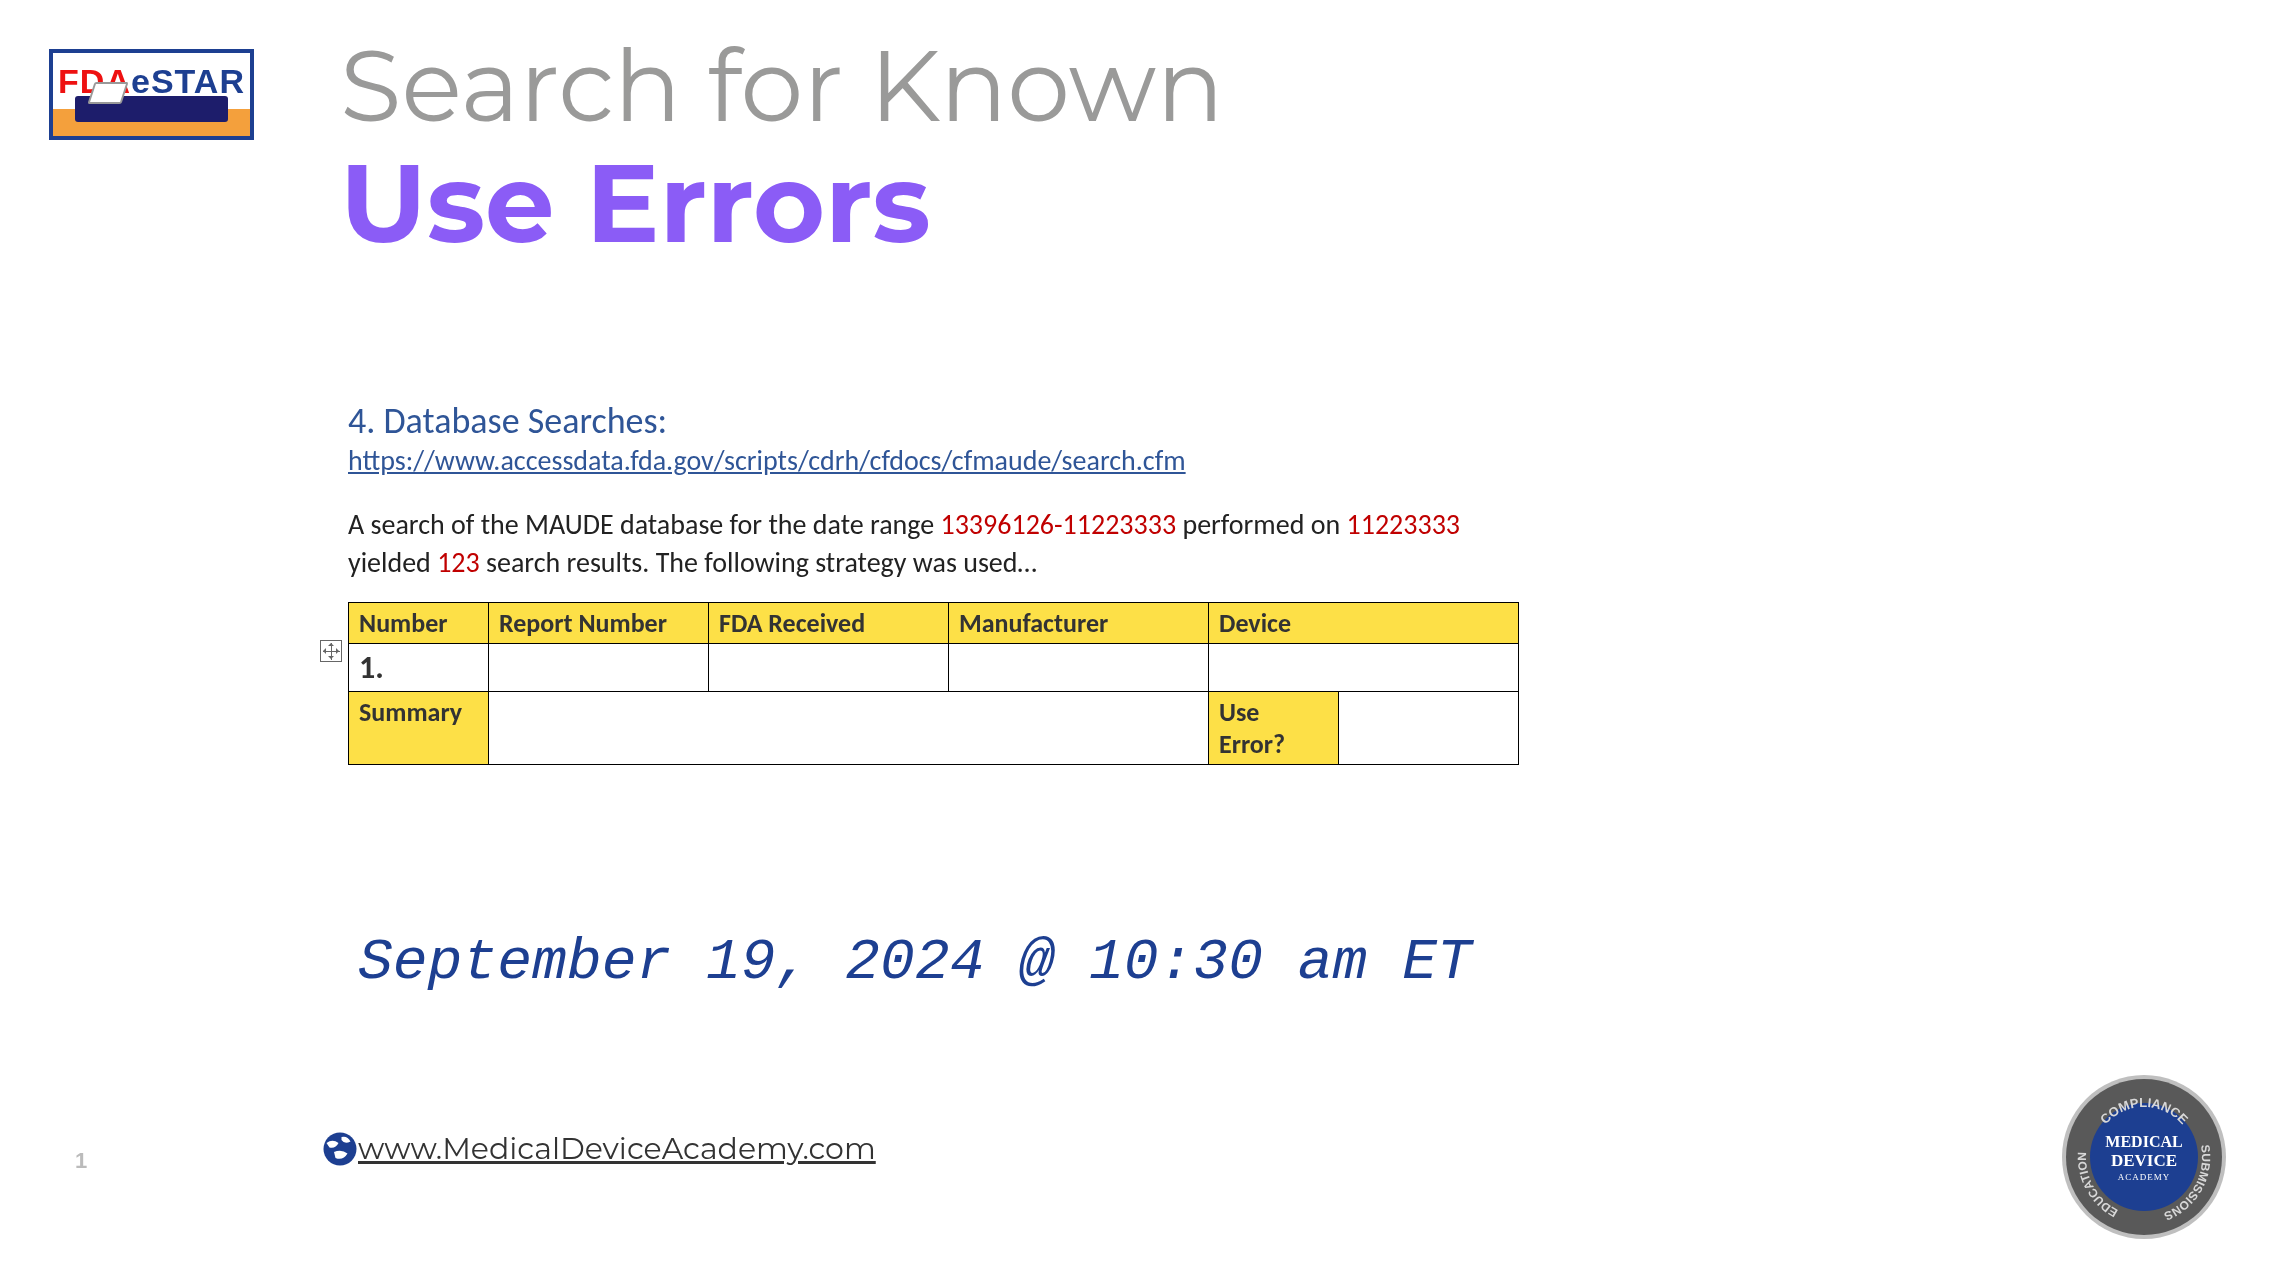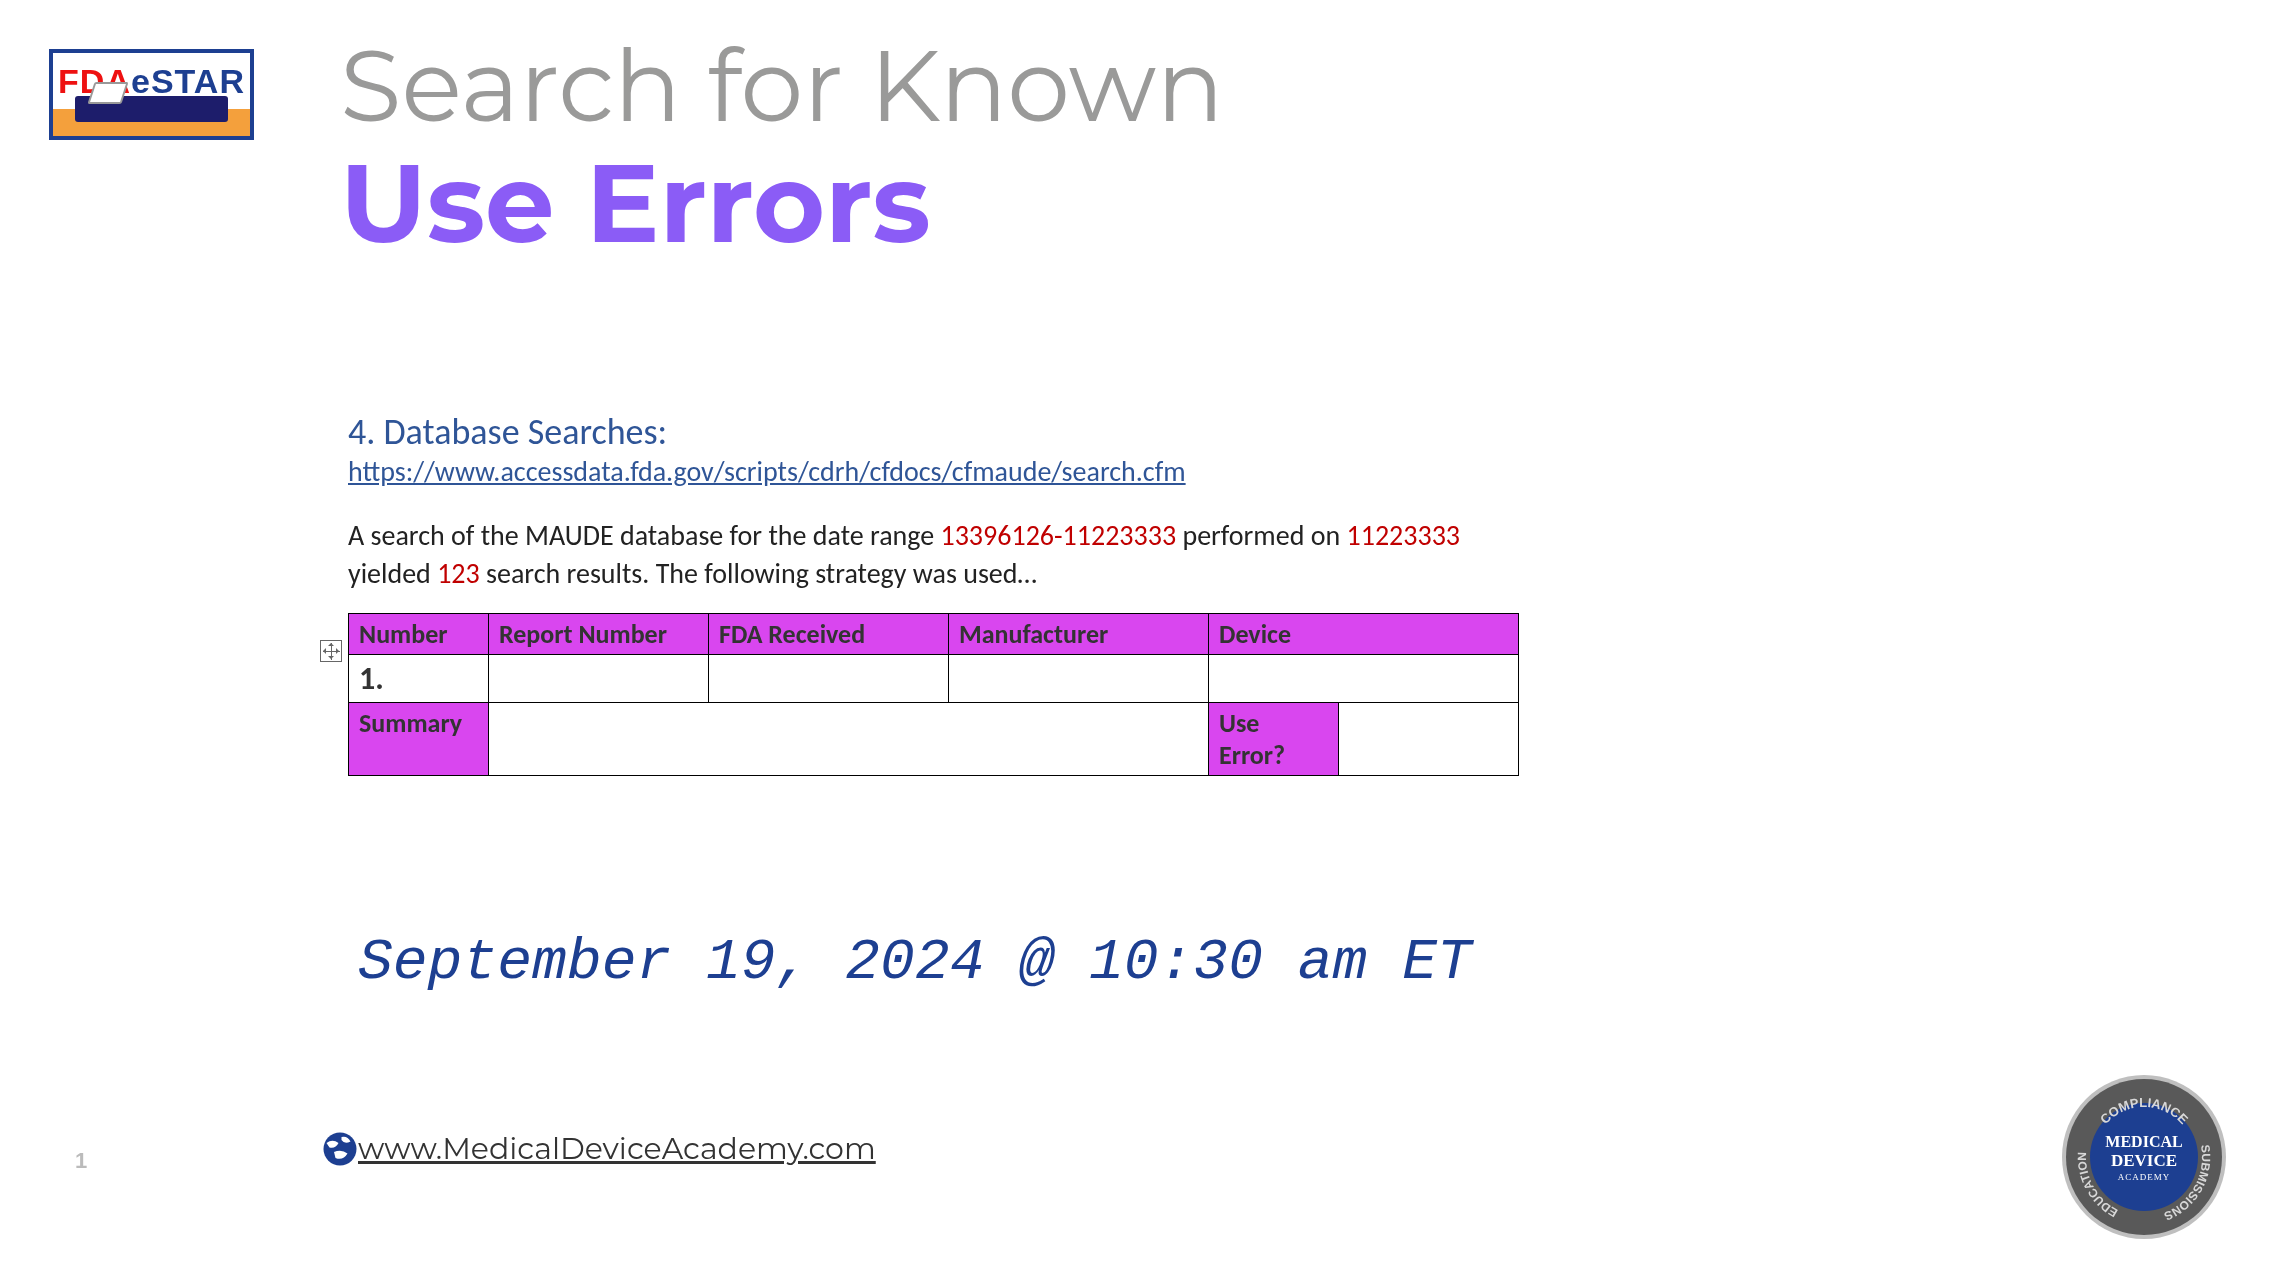--- a/index.html
+++ b/index.html
@@ -29,21 +29,21 @@
   .title-gray {
     font-family:Montserrat, "Segoe UI", Arial, sans-serif; font-weight:400;
     font-size:100px; color:#9a9a99; line-height:1.1;
   }
   .title-blue {
     font-family:Montserrat, "Segoe UI", Arial, sans-serif; font-weight:700;
     font-size:110px; color:#8b5cf6; line-height:1.15;
   }
 
   
-  .content { position:absolute; left:348px; top:410px; width:1200px; }
+  .content { position:absolute; left:348px; top:399px; width:1200px; }
   .section-heading {
     font-family:Calibri, "Segoe UI", Arial, sans-serif;
     font-size:36px; color:#2f5597;
   }
   .sub-heading {
     font-family:Calibri, "Segoe UI", Arial, sans-serif;
     font-size:30px; color:#2f5597; margin-top:16px;
   }
   .link {
     font-family:Calibri, "Segoe UI", Arial, sans-serif;
@@ -74,21 +74,21 @@
 
   
   table.tbl {
     border-collapse:collapse; margin-top:20px;
     font-family:Calibri, "Segoe UI", Arial, sans-serif;
     font-size:26px;
   }
   table.tbl th, table.tbl td {
     border:1.5px solid #000; padding:4px 10px; text-align:left; vertical-align:top;
   }
-  .hdr { background:#d946ef; font-weight:700; }
+  .hdr { background:#fde047; font-weight:700; }
   .bold { font-weight:700; font-size:32px; }
 
   
   .date-line {
     position:absolute; left:358px; top:930px;
     font-family:Liberation Mono, monospace;
     font-size:58px; font-style:italic; color:#1d3f91;
   }
 
   

